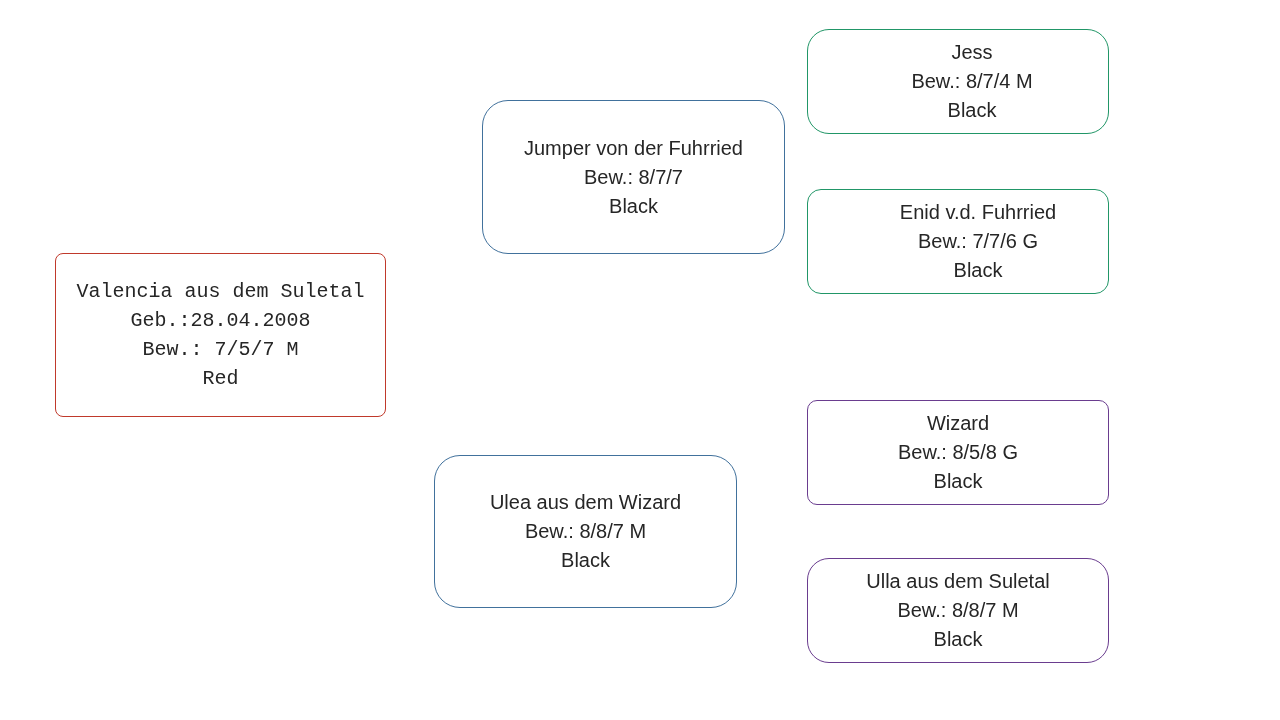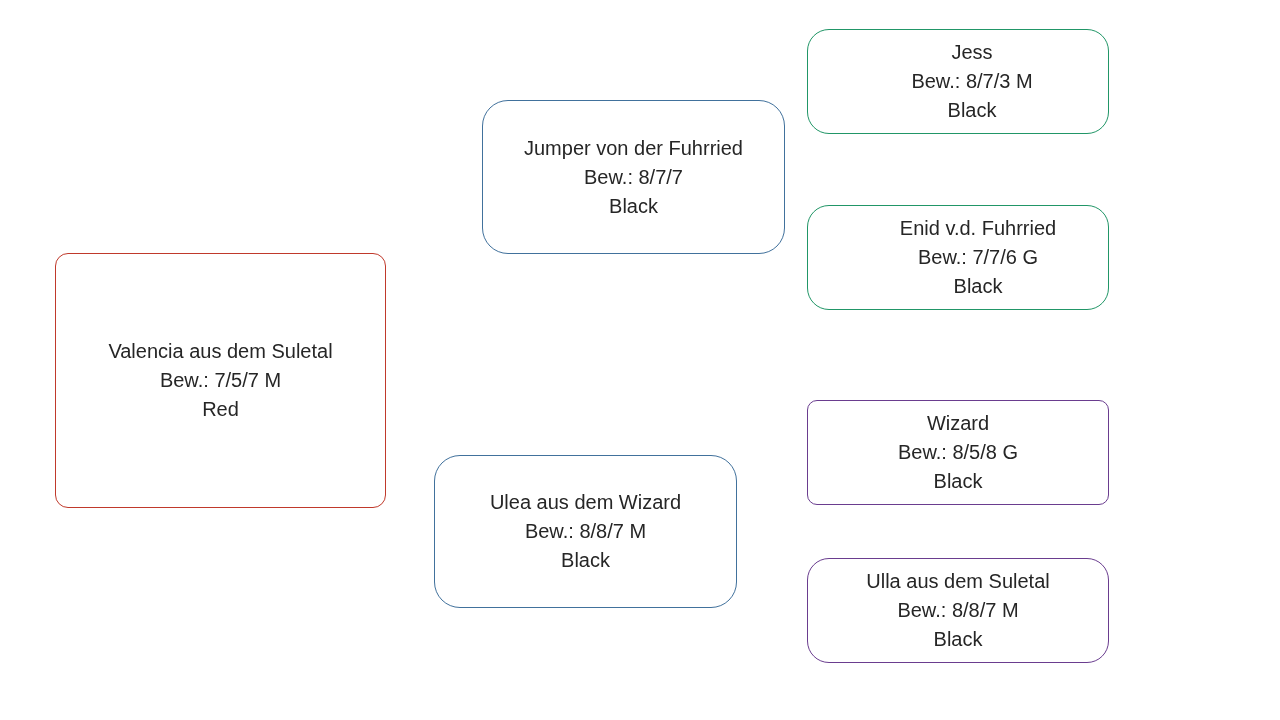--- a/index.html
+++ b/index.html
@@ -26,54 +26,55 @@
     justify-content: center;
     text-align: center;
     color: #262626;
     font-size: 20px;
     line-height: 29px;
   }
   .node .line {
     white-space: nowrap;
   }
   
-  .node--valencia { left: 55px;  top: 253px; width: 331px; height: 255px; border-radius: 13px; }
+  .node--valencia { left: 55px;  top: 253px; width: 331px; height: 164px; border-radius: 8px; font-family: Liberation Mono, monospace; }
   .node--jumper   { left: 434px; top: 100px; width: 303px; height: 154px; border-radius: 26px; }
   .node--ulea     { left: 434px; top: 455px; width: 303px; height: 153px; border-radius: 26px; }
   .node--jess     { left: 807px; top: 29px;  width: 302px; height: 105px; border-radius: 22px; padding-left: 28px; }
-  .node--enid     { left: 807px; top: 205px; width: 302px; height: 105px; border-radius: 22px; padding-left: 40px; }
+  .node--enid     { left: 807px; top: 189px; width: 302px; height: 105px; border-radius: 14px; padding-left: 40px; }
   .node--wizard   { left: 807px; top: 400px; width: 302px; height: 105px; border-radius: 10px; }
   .node--ulla     { left: 807px; top: 558px; width: 302px; height: 105px; border-radius: 22px; }
 </style>
 </head>
 <body>
 
 <div class="canvas">
 
   <div class="node node--valencia" style="border-color: rgb(192, 57, 43);">
     <div class="line">Valencia aus dem Suletal</div>
+    <div class="line">Geb.:28.04.2008</div>
     <div class="line">Bew.: 7/5/7 M</div>
     <div class="line">Red</div>
   </div>
 
   <div class="node node--jumper" style="border-color: rgb(65, 113, 156); margin-left: 48px;">
     <div class="line">Jumper von der Fuhrried</div>
     <div class="line">Bew.: 8/7/7</div>
     <div class="line">Black</div>
   </div>
 
   <div class="node node--ulea" style="border-color: rgb(65, 113, 156);">
     <div class="line">Ulea aus dem Wizard</div>
     <div class="line">Bew.: 8/8/7 M</div>
     <div class="line">Black</div>
   </div>
 
   <div class="node node--jess" style="border-color: rgb(33, 150, 103);">
     <div class="line">Jess</div>
-    <div class="line">Bew.: 8/7/3 M</div>
+    <div class="line">Bew.: 8/7/4 M</div>
     <div class="line">Black</div>
   </div>
 
   <div class="node node--enid" style="border-color: rgb(33, 150, 103);">
     <div class="line">Enid v.d. Fuhrried</div>
     <div class="line">Bew.: 7/7/6 G</div>
     <div class="line">Black</div>
   </div>
 
   <div class="node node--wizard" style="border-color: rgb(106, 61, 143);">

